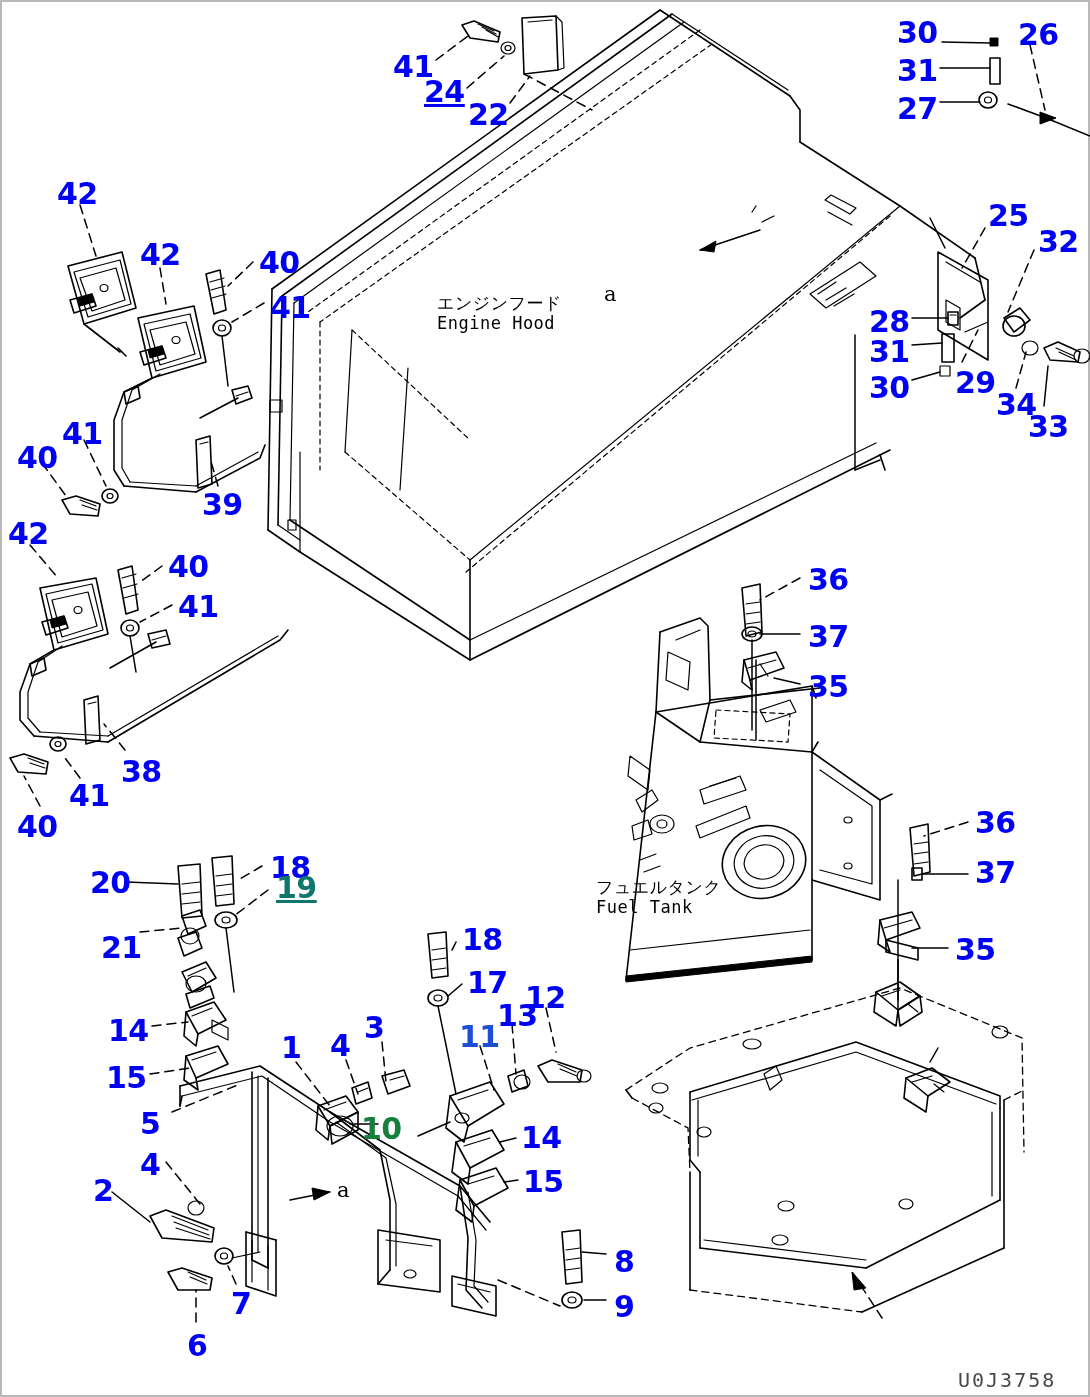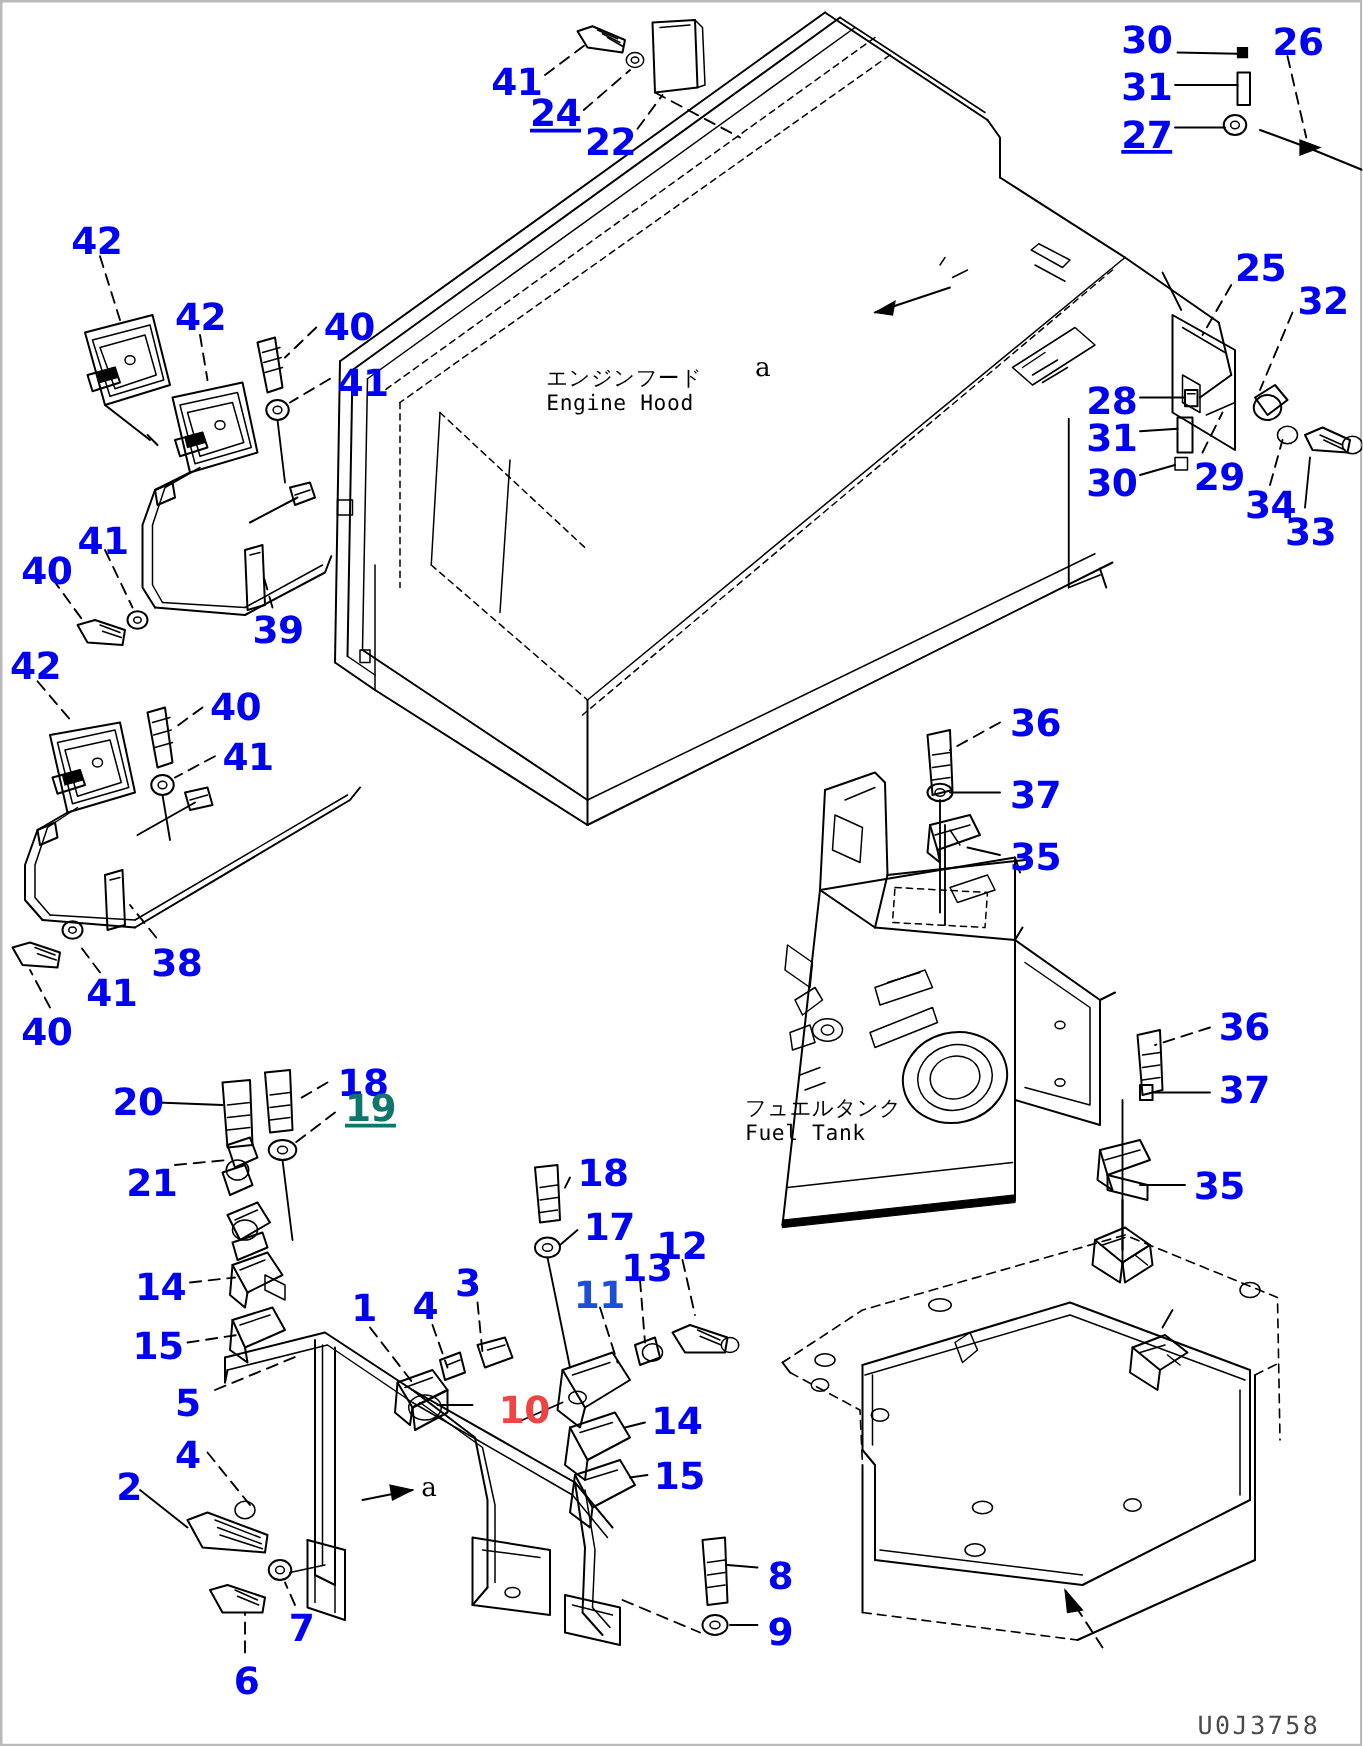--- a/index.html
+++ b/index.html
@@ -577,21 +577,21 @@
   <div class="zoneletter" style="left:604px;top:282px;">a</div>
   <div class="zoneletter" style="left:337px;top:1178px;">a</div>
 
   <div id="callout-layer">
       <div class="callout" style="left: 393px; top: 52px; color: rgb(0, 0, 245);">41</div>
       <div class="callout" style="left: 424px; top: 77px; color: rgb(0, 0, 245); text-decoration: underline;">24</div>
       <div class="callout" style="left: 468px; top: 100px; color: rgb(0, 0, 245);">22</div>
       <div class="callout" style="left: 897px; top: 18px; color: rgb(0, 0, 245);">30</div>
       <div class="callout" style="left: 1018px; top: 20px; color: rgb(0, 0, 245);">26</div>
       <div class="callout" style="left: 897px; top: 56px; color: rgb(0, 0, 245);">31</div>
-      <div class="callout" style="left: 897px; top: 94px; color: rgb(0, 0, 245); text-decoration: underline;">27</div>
+      <div class="callout" style="left: 897px; top: 94px; color: rgb(0, 0, 245);">27</div>
       <div class="callout" style="left: 57px; top: 179px; color: rgb(0, 0, 245);">42</div>
       <div class="callout" style="left: 140px; top: 240px; color: rgb(0, 0, 245);">42</div>
       <div class="callout" style="left: 259px; top: 248px; color: rgb(0, 0, 245);">40</div>
       <div class="callout" style="left: 270px; top: 293px; color: rgb(0, 0, 245);">41</div>
       <div class="callout" style="left: 988px; top: 201px; color: rgb(0, 0, 245);">25</div>
       <div class="callout" style="left: 1038px; top: 227px; color: rgb(0, 0, 245);">32</div>
       <div class="callout" style="left: 869px; top: 307px; color: rgb(0, 0, 245);">28</div>
       <div class="callout" style="left: 869px; top: 337px; color: rgb(0, 0, 245);">31</div>
       <div class="callout" style="left: 869px; top: 373px; color: rgb(0, 0, 245);">30</div>
       <div class="callout" style="left: 955px; top: 368px; color: rgb(0, 0, 245);">29</div>
@@ -620,21 +620,21 @@
       <div class="callout" style="left: 467px; top: 968px; color: rgb(0, 0, 245);">17</div>
       <div class="callout" style="left: 525px; top: 983px; color: rgb(0, 0, 245);">12</div>
       <div class="callout" style="left: 497px; top: 1001px; color: rgb(0, 0, 245);">13</div>
       <div class="callout" style="left: 459px; top: 1022px; color: #1d4ed8;">11</div>
       <div class="callout" style="left: 108px; top: 1016px; color: rgb(0, 0, 245);">14</div>
       <div class="callout" style="left: 281px; top: 1033px; color: rgb(0, 0, 245);">1</div>
       <div class="callout" style="left: 330px; top: 1031px; color: rgb(0, 0, 245);">4</div>
       <div class="callout" style="left: 364px; top: 1013px; color: rgb(0, 0, 245);">3</div>
       <div class="callout" style="left: 106px; top: 1063px; color: rgb(0, 0, 245);">15</div>
       <div class="callout" style="left: 140px; top: 1109px; color: rgb(0, 0, 245);">5</div>
-      <div class="callout" style="left: 399px; top: 1114px; color: #ef4444; text-align: right;">10</div>
+      <div class="callout" style="left: 361px; top: 1114px; color: #15803d; text-align: right;">10</div>
       <div class="callout" style="left: 521px; top: 1123px; color: rgb(0, 0, 245);">14</div>
       <div class="callout" style="left: 140px; top: 1150px; color: rgb(0, 0, 245);">4</div>
       <div class="callout" style="left: 523px; top: 1167px; color: rgb(0, 0, 245);">15</div>
       <div class="callout" style="left: 93px; top: 1176px; color: rgb(0, 0, 245);">2</div>
       <div class="callout" style="left: 614px; top: 1247px; color: rgb(0, 0, 245);">8</div>
       <div class="callout" style="left: 614px; top: 1292px; color: rgb(0, 0, 245);">9</div>
       <div class="callout" style="left: 231px; top: 1289px; color: rgb(0, 0, 245);">7</div>
       <div class="callout" style="left: 187px; top: 1331px; color: rgb(0, 0, 245);">6</div>
     </div>
 

